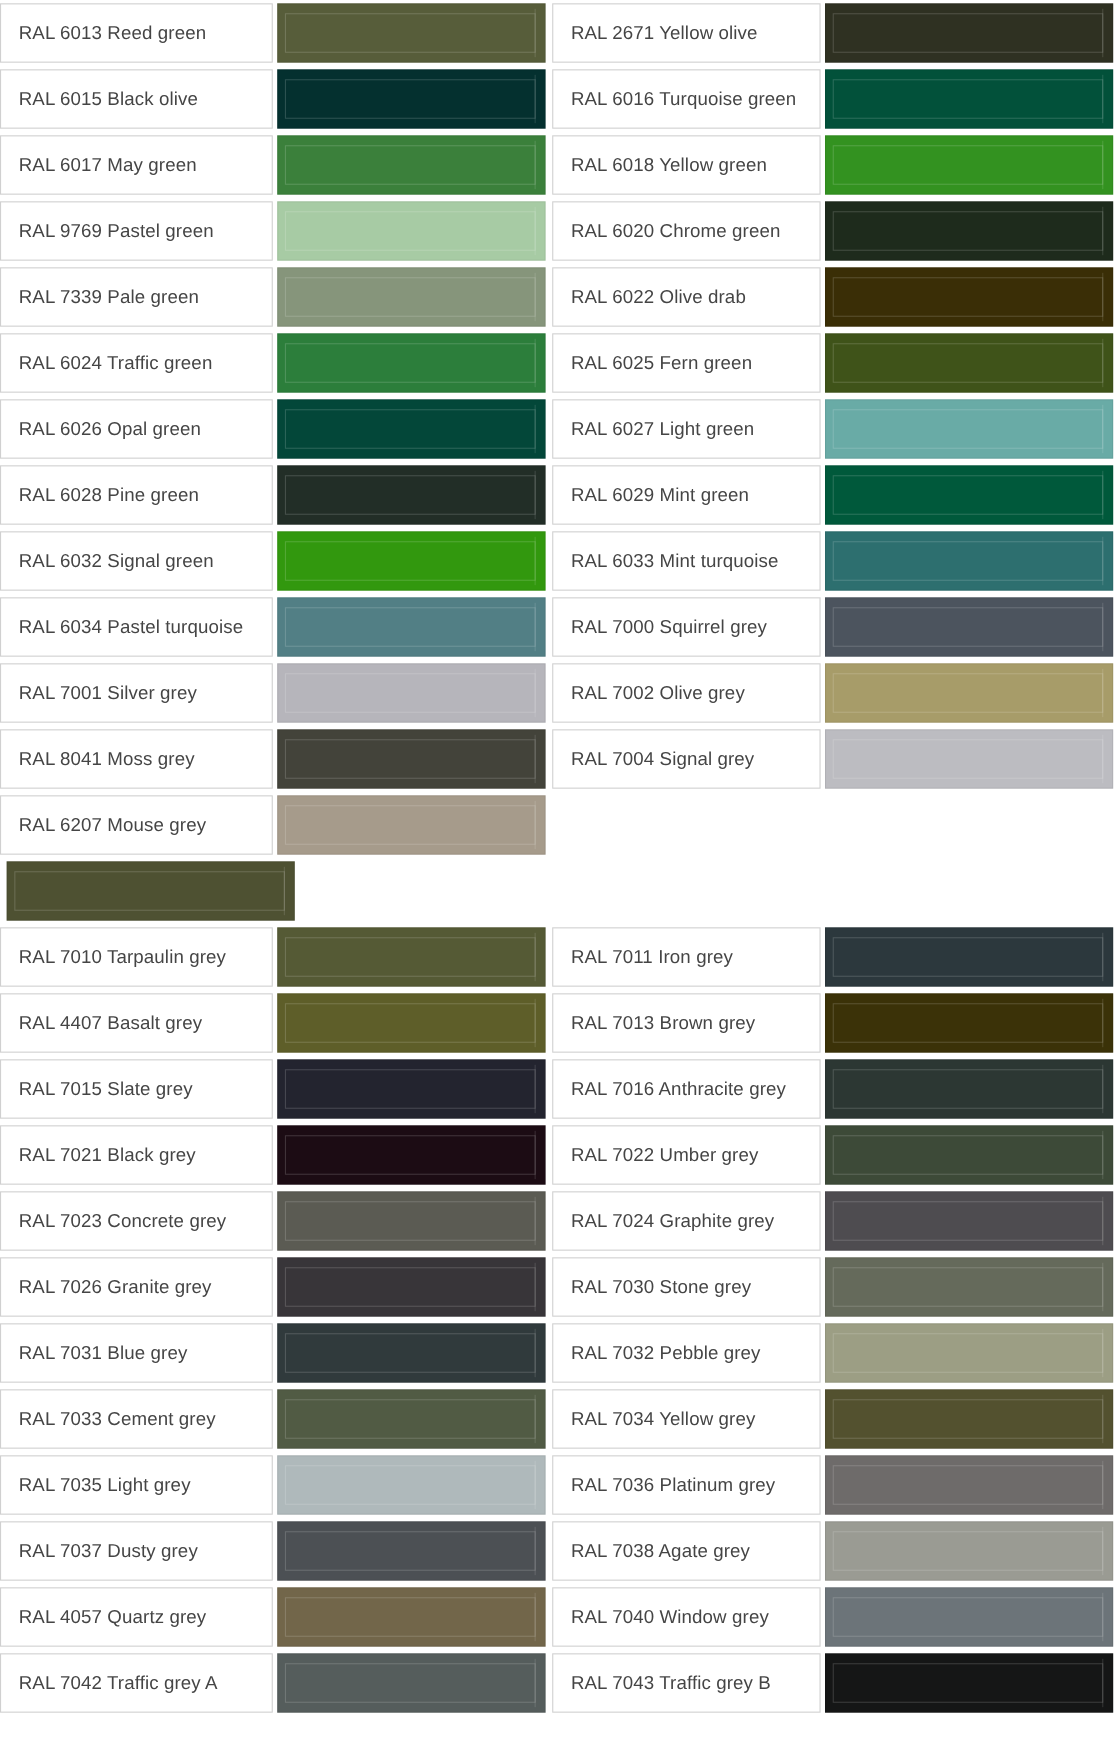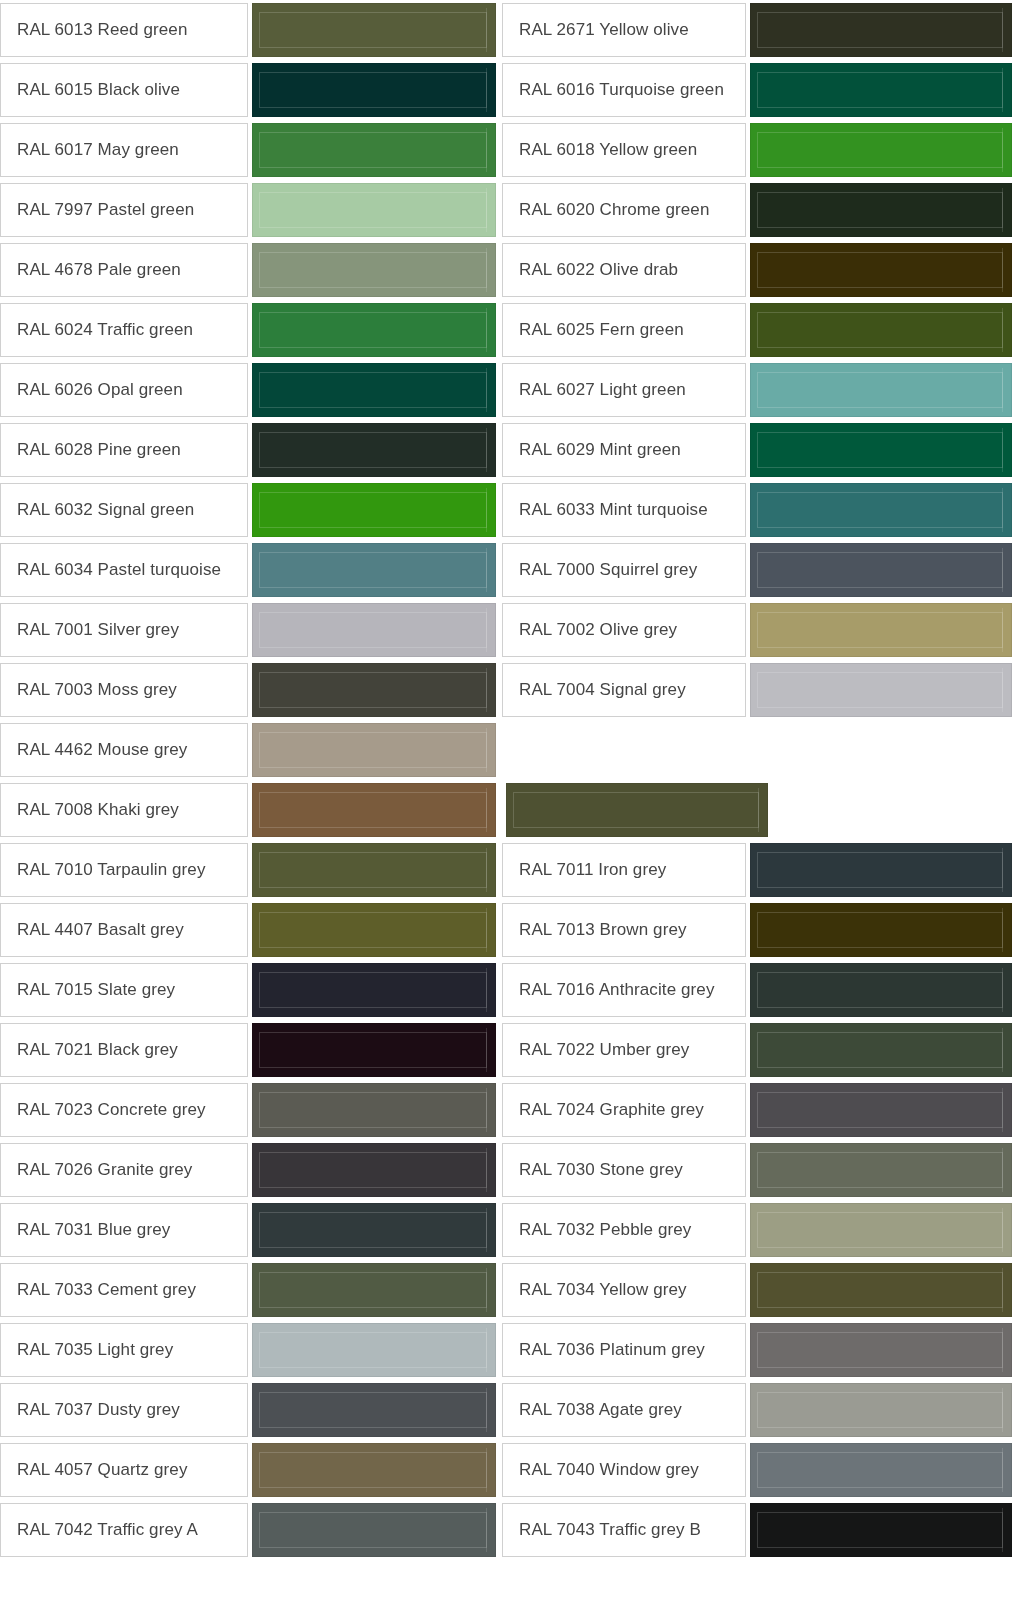--- a/index.html
+++ b/index.html
@@ -121,31 +121,31 @@
         <div class="ral-label">RAL 6017 May green</div>
         <div class="ral-swatch" style="background-color: rgb(59, 128, 59);"></div>
       </div>
       <div class="ral-entry col-right">
         <div class="ral-label">RAL 6018 Yellow green</div>
         <div class="ral-swatch" style="background-color: rgb(51, 146, 32);"></div>
       </div>
     </div>
     <div class="ral-row">
       <div class="ral-entry col-left">
-        <div class="ral-label">RAL 7997 Pastel green</div>
+        <div class="ral-label">RAL 9769 Pastel green</div>
         <div class="ral-swatch" style="background-color: rgb(167, 203, 164);"></div>
       </div>
       <div class="ral-entry col-right">
         <div class="ral-label">RAL 6020 Chrome green</div>
         <div class="ral-swatch" style="background-color: rgb(30, 43, 28);"></div>
       </div>
     </div>
     <div class="ral-row">
       <div class="ral-entry col-left">
-        <div class="ral-label">RAL 4678 Pale green</div>
+        <div class="ral-label">RAL 7339 Pale green</div>
         <div class="ral-swatch" style="background-color: rgb(134, 149, 123);"></div>
       </div>
       <div class="ral-entry col-right">
         <div class="ral-label">RAL 6022 Olive drab</div>
         <div class="ral-swatch" style="background-color: rgb(58, 46, 6);"></div>
       </div>
     </div>
     <div class="ral-row">
       <div class="ral-entry col-left">
         <div class="ral-label">RAL 6024 Traffic green</div>
@@ -201,39 +201,35 @@
         <div class="ral-label">RAL 7001 Silver grey</div>
         <div class="ral-swatch" style="background-color: rgb(182, 181, 187);"></div>
       </div>
       <div class="ral-entry col-right">
         <div class="ral-label">RAL 7002 Olive grey</div>
         <div class="ral-swatch" style="background-color: rgb(167, 156, 105);"></div>
       </div>
     </div>
     <div class="ral-row">
       <div class="ral-entry col-left">
-        <div class="ral-label">RAL 7003 Moss grey</div>
+        <div class="ral-label">RAL 8041 Moss grey</div>
         <div class="ral-swatch" style="background-color: rgb(67, 67, 58);"></div>
       </div>
       <div class="ral-entry col-right">
         <div class="ral-label">RAL 7004 Signal grey</div>
         <div class="ral-swatch" style="background-color: rgb(188, 188, 193);"></div>
       </div>
     </div>
     <div class="ral-row">
       <div class="ral-entry col-left">
-        <div class="ral-label">RAL 4462 Mouse grey</div>
+        <div class="ral-label">RAL 6207 Mouse grey</div>
         <div class="ral-swatch" style="background-color: rgb(166, 155, 139);"></div>
       </div>
     </div>
     <div class="ral-row">
-      <div class="ral-entry col-left">
-        <div class="ral-label">RAL 7008 Khaki grey</div>
-        <div class="ral-swatch" style="background-color: rgb(122, 91, 60);"></div>
-      </div>
       <div class="ral-entry col-right">
         <div class="ral-swatch" style="background-color: rgb(78, 81, 50);"></div>
       </div>
     </div>
     <div class="ral-row">
       <div class="ral-entry col-left">
         <div class="ral-label">RAL 7010 Tarpaulin grey</div>
         <div class="ral-swatch" style="background-color: rgb(85, 90, 53);"></div>
       </div>
       <div class="ral-entry col-right">

